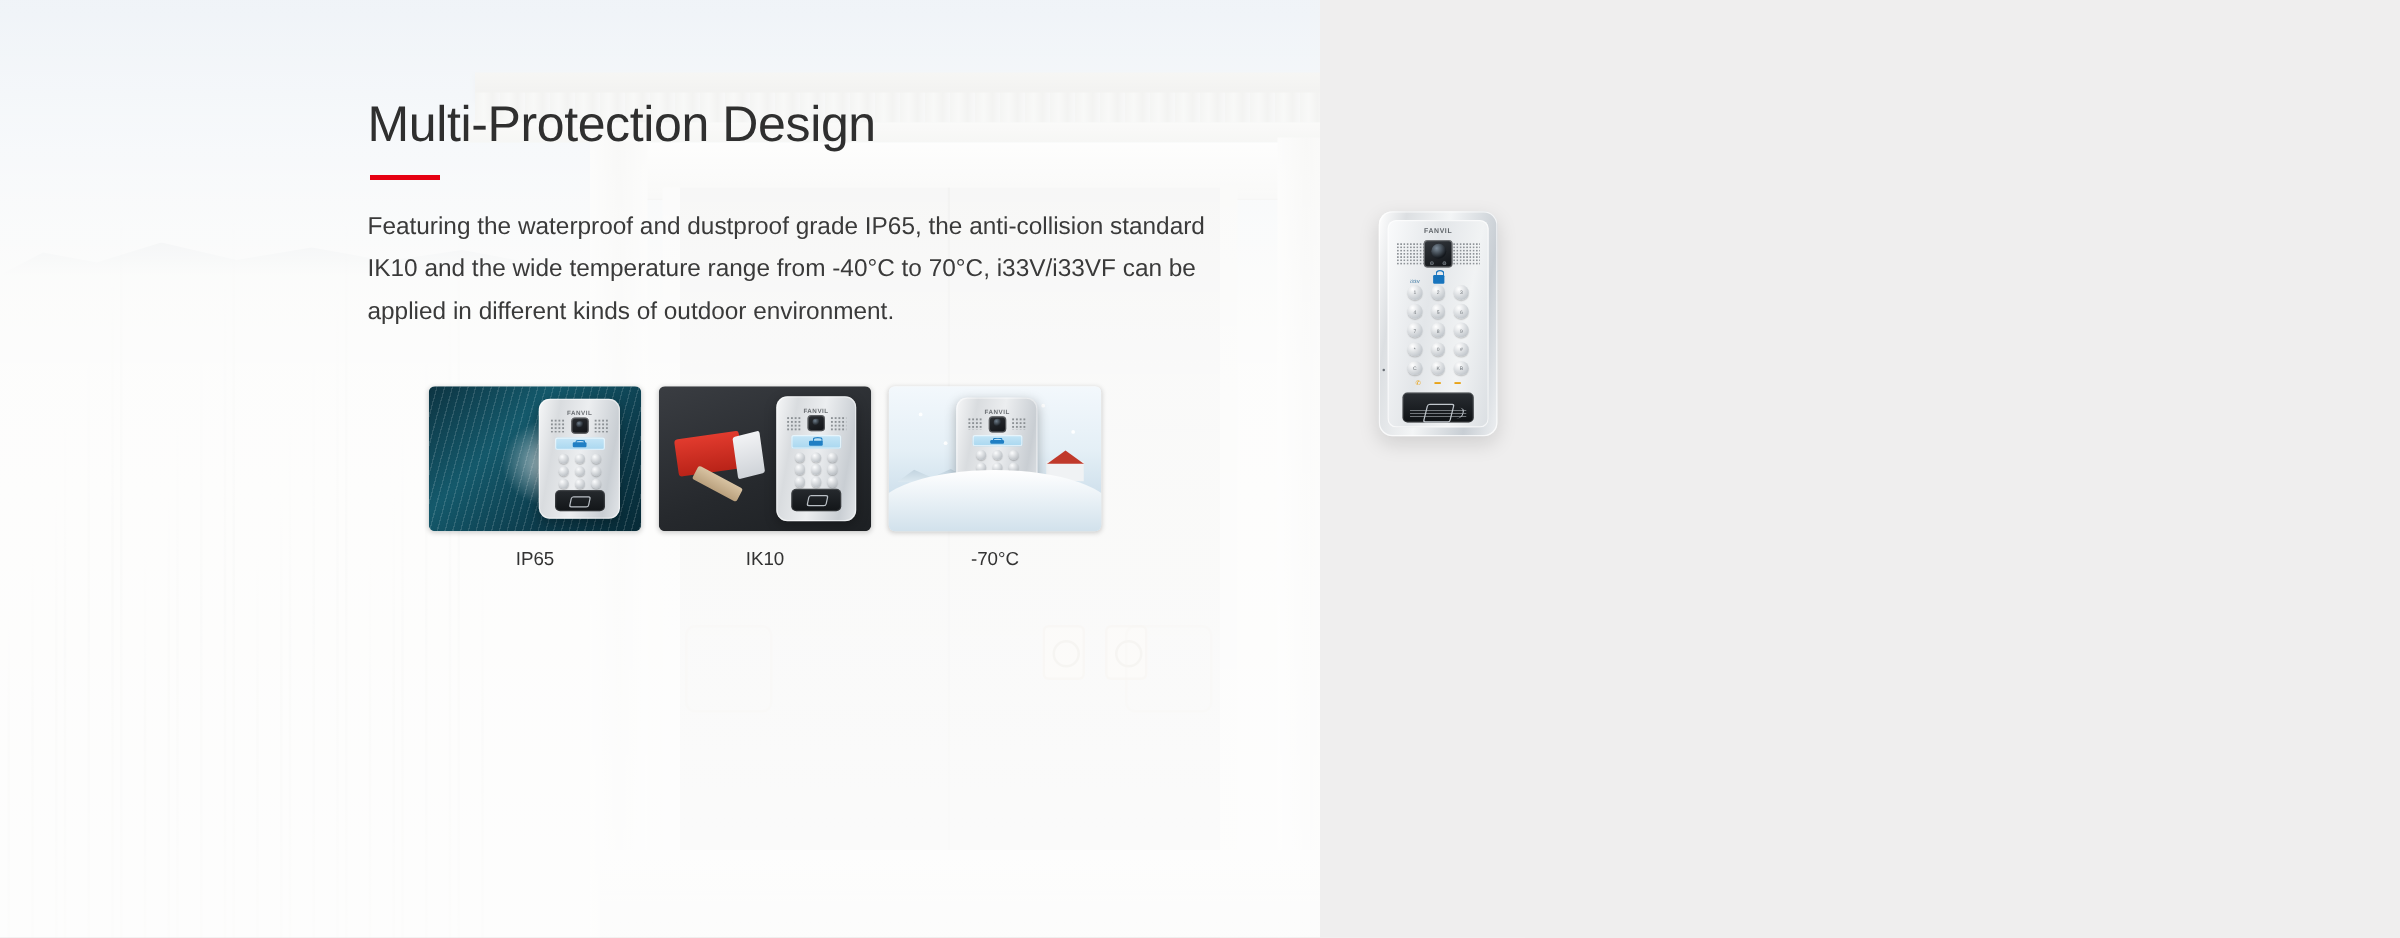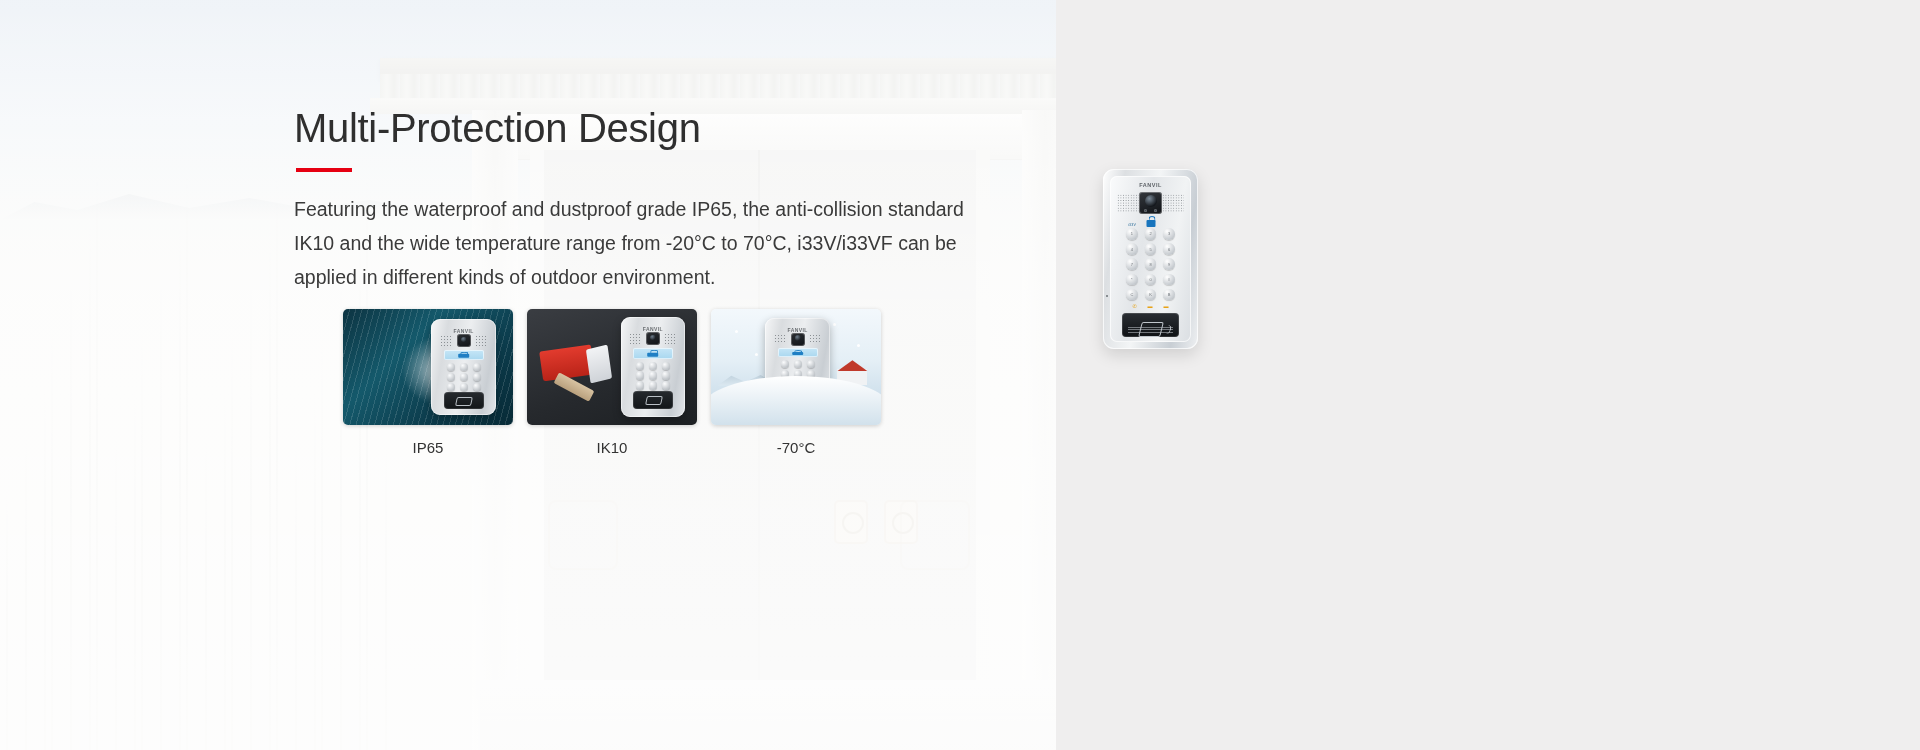--- a/index.html
+++ b/index.html
@@ -104,21 +104,20 @@
     position: absolute; left: 0; top: 180px; width: 430px; height: 40px;
     background: linear-gradient(180deg, rgba(178,186,194,.45), rgba(178,186,194,0));
     clip-path: polygon(0 100%, 8% 55%, 18% 75%, 30% 35%, 44% 70%, 58% 45%, 72% 72%, 86% 50%, 100% 78%, 100% 100%);
   }
 
   
   .content { position: absolute; left: 294px; top: 78px; width: 730px; z-index: 5; }
   .title {
     font-size: 40px; font-weight: 400; color: #2f2f2f; letter-spacing: -.3px;
     line-height: 1.1;
-    margin-top: 28px;
   }
   .rule { width: 56px; height: 4px; background: #e60012; margin: 18px 0 20px 2px; }
   .para {
     font-size: 19.5px; line-height: 34px; color: #3a3a3a; font-weight: 400;
     max-width: 712px;
   }
 
   
   .thumbs { position: absolute; left: 343px; top: 309px; display: flex; gap: 14px; z-index: 5; }
   .thumb-wrap { width: 170px; }
@@ -389,21 +388,21 @@
         <i style="left: 359px; height: 519px;"></i>
         <i style="left: 366px; height: 572px;"></i>
         <i style="left: 385px; height: 305px;"></i>
       </div>
     <div class="hero-wash"></div>
   </div>
 
   <div class="content">
     <h1 class="title">Multi-Protection Design</h1>
     <div class="rule"></div>
-    <p class="para">Featuring the waterproof and dustproof grade IP65, the anti-collision standard IK10 and the wide temperature range from -20°C to 70°C, i33V/i33VF can be applied in different kinds of outdoor environment.</p>
+    <p class="para">Featuring the waterproof and dustproof grade IP65, the anti-collision standard IK10 and the wide temperature range from -40°C to 70°C, i33V/i33VF can be applied in different kinds of outdoor environment.</p>
   </div>
 
   <div class="thumbs">
 
     <div class="thumb-wrap">
       <div class="thumb">
         <div class="bg-rain"></div>
         <div class="splash"></div>
         <div class="device" style="left:52%;top:9%;width:38%;height:82%;">
           <div class="dev-brand">FANVIL</div>

